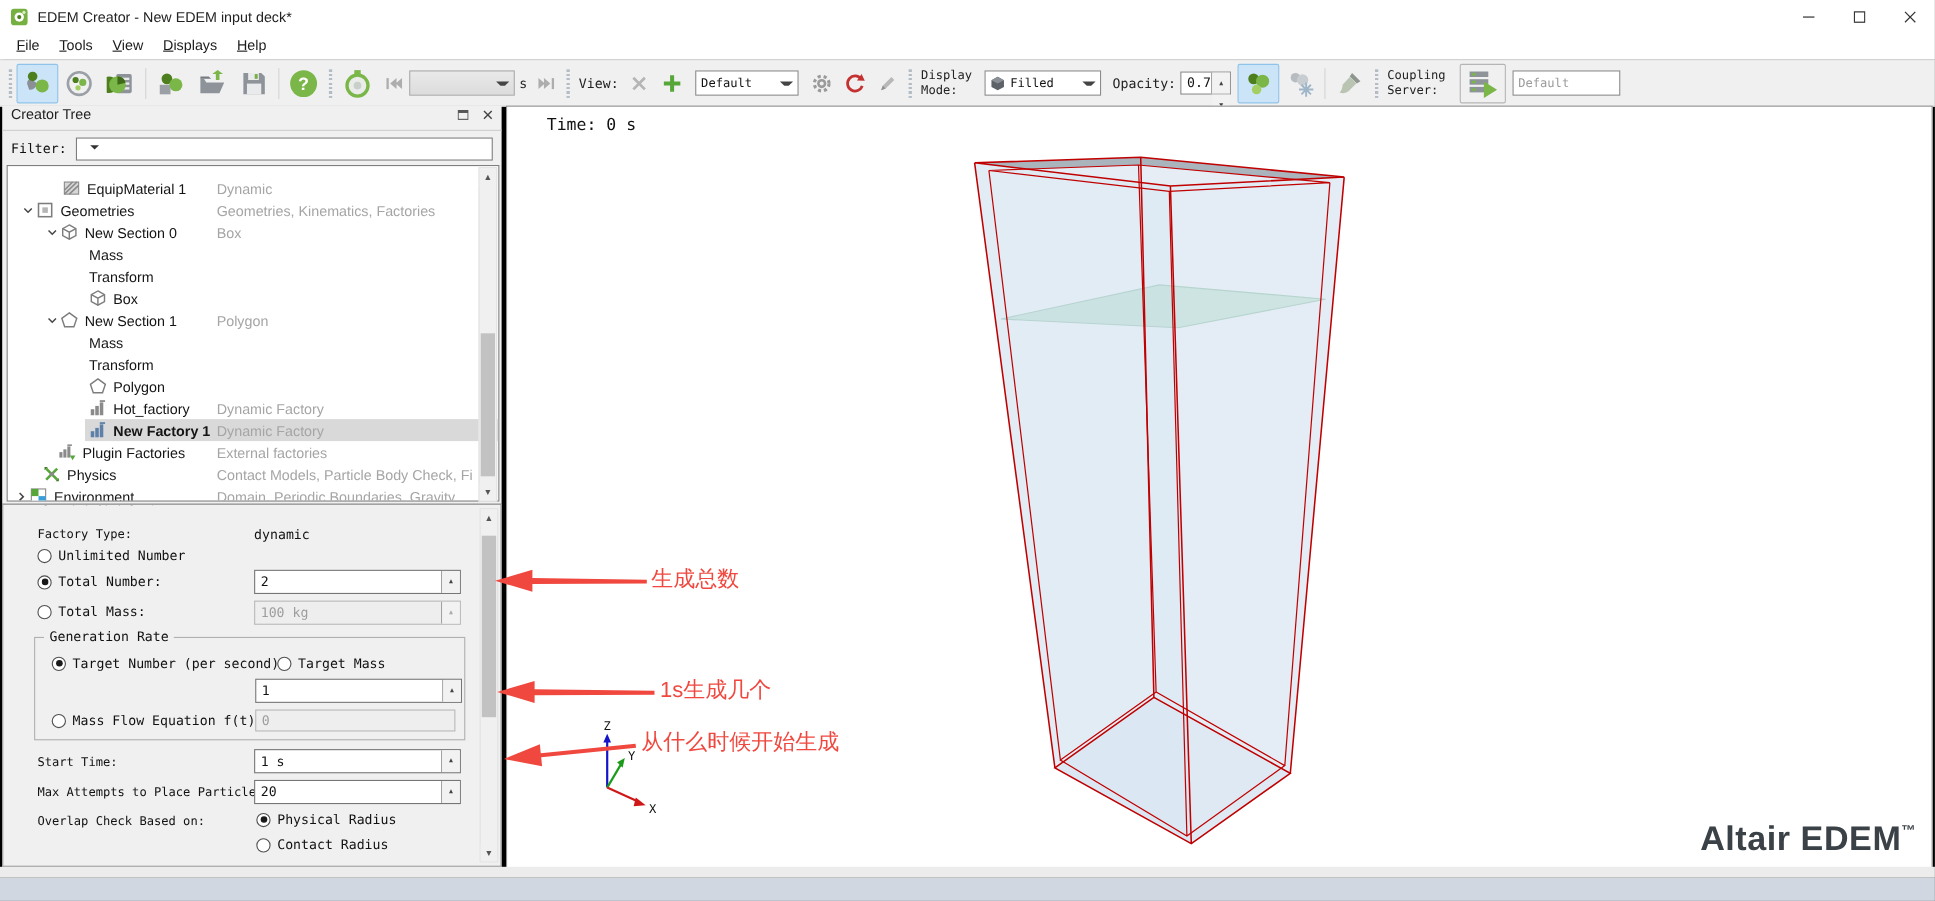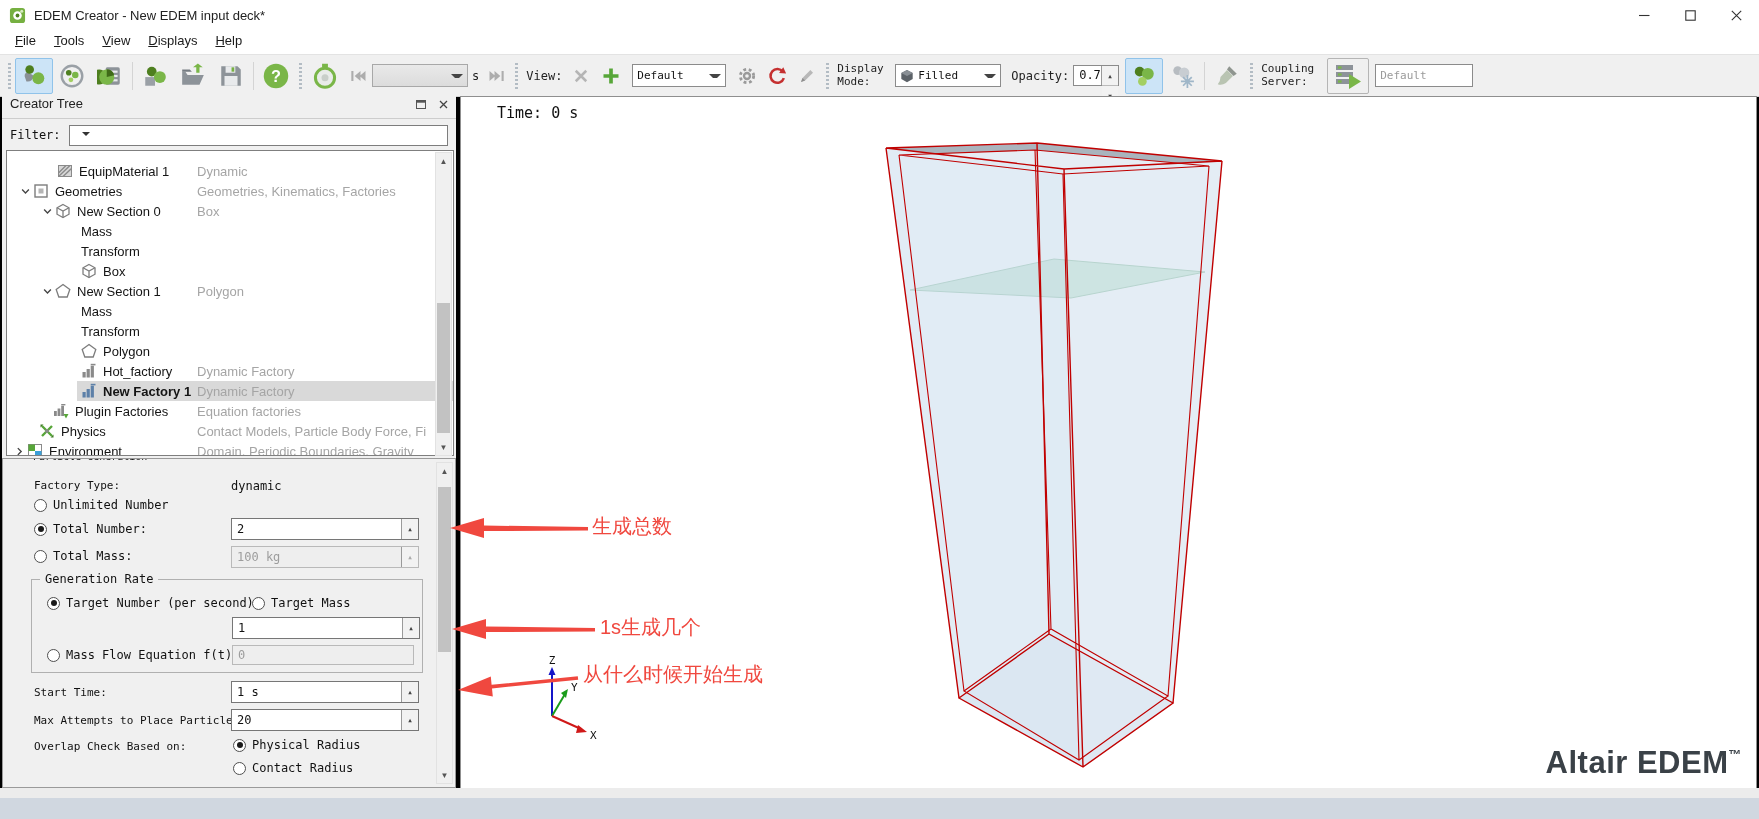--- a/index.html
+++ b/index.html
@@ -467,33 +467,33 @@
               <g fill="#8a8a8a">
                 <rect x="1" y="8" width="2.8" height="5"></rect>
                 <rect x="4.6" y="5.5" width="2.8" height="7.5"></rect>
                 <rect x="8.2" y="2.8" width="2.8" height="10.2"></rect>
                 <rect x="8.2" y="1" width="4.2" height="1.4"></rect>
               </g>
               <path d="M10.5 11 L15.5 11 L13 15.5 Z" fill="#57a639"></path>
             </svg>
           </span>
         <span class="tl">Plugin Factories</span>
-        <span class="tt">Equation factories</span>
+        <span class="tt">External factories</span>
       </div>
 
       <div class="trow" style="padding-left:32px">
         <span class="ticon">
             <svg width="16" height="16" viewBox="0 0 16 16">
               <path d="M3 3 L13 13 M13 3 L3 13" stroke="#57a639" stroke-width="2.4"></path>
               <path d="M1.5 1.5 L4.5 1.5 L1.5 4.5 Z M14.5 14.5 L11.5 14.5 L14.5 11.5 Z" fill="#3f7a24"></path>
               <circle cx="8" cy="8" r="2" fill="#8a8a8a"></circle>
             </svg>
           </span>
         <span class="tl">Physics</span>
-        <span class="tt">Contact Models, Particle Body Force, Fi</span>
+        <span class="tt">Contact Models, Particle Body Check, Fi</span>
       </div>
 
       <div class="trow" style="padding-left:4px">
         <span class="chev">
             <svg width="9" height="9" viewBox="0 0 8 8">
               <path d="M2.5 1 L5.5 4 L2.5 7" fill="none" stroke="#444" stroke-width="1.2"></path>
             </svg>
           </span>
         <span class="ticon">
             <svg width="16" height="16" viewBox="0 0 16 16">

